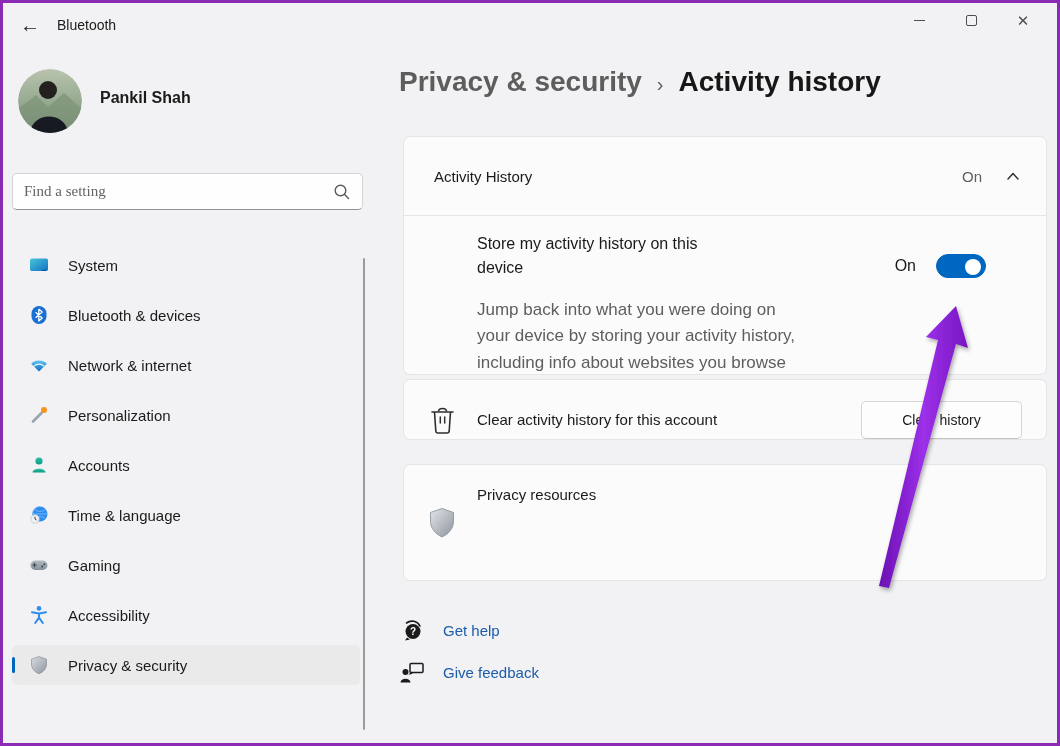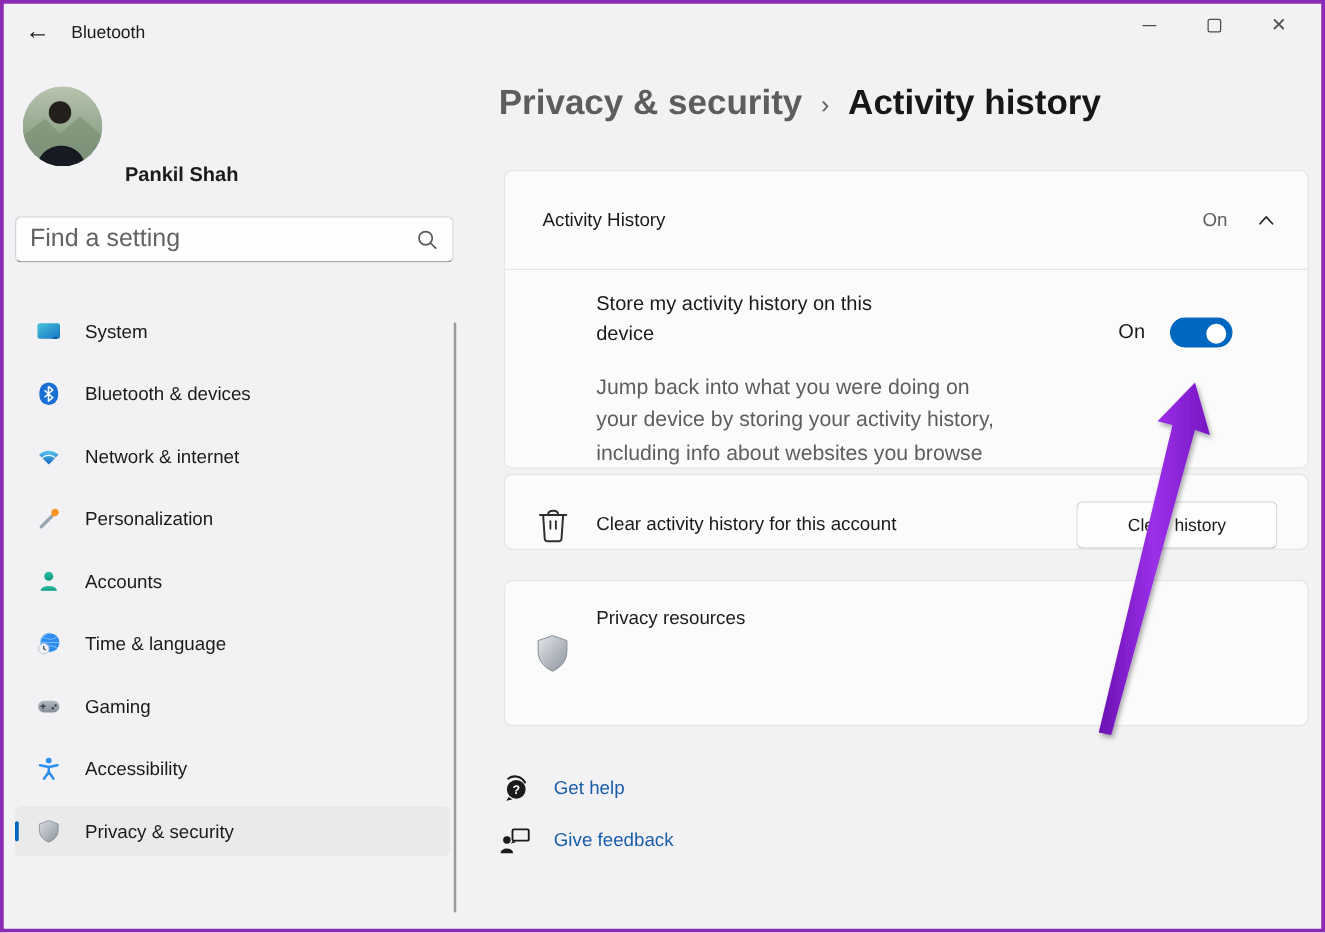--- a/index.html
+++ b/index.html
@@ -16,25 +16,25 @@
   .app-title { position:absolute; left:54px; top:14px; font-size:14px; color:#1b1b1b; }
   .win-controls { position:absolute; right:8px; top:0; height:36px; display:flex; }
   .win-btn { width:52px; height:34px; display:flex; align-items:center; justify-content:center;
     background:none; border:none; cursor:pointer; color:#4d4d4d; }
   .min-glyph { display:block; width:11px; height:1px; background:#4d4d4d; }
   .max-glyph { display:block; width:11px; height:11px; border:1px solid #4d4d4d; border-radius:2px; }
   .close-glyph { font-size:15px; color:#4d4d4d; line-height:1; }
   
   .sidebar { position:absolute; left:0; top:42px; width:375px; height:698px; }
   .avatar { position:absolute; left:15px; top:24px; width:64px; height:64px; border-radius:50%; overflow:hidden; }
-  .profile-name { position:absolute; left:97px; top:44px; font-size:16px; font-weight:700; color:#1b1b1b;margin-top:43px; }
+  .profile-name { position:absolute; left:97px; top:44px; font-size:16px; font-weight:700; color:#1b1b1b; }
   .search-box { position:absolute; left:9px; top:128px; width:351px; height:37px;
     background:#fefefe; border:1px solid #d5d3d8; border-bottom:1px solid #8f8d92; border-radius:5px; }
   .search-box input { position:absolute; left:11px; top:0; width:300px; height:100%;
-    border:none; background:transparent; outline:none; font-size:20px; color:#1b1b1b; font-family:Liberation Sans, sans-serif; }
+    border:none; background:transparent; outline:none; font-size:15px; color:#1b1b1b; font-family:Liberation Serif, serif; }
   .search-box input::placeholder { color:#636363; }
   .search-ic { position:absolute; right:10px; top:8px; }
   .nav { position:absolute; left:9px; top:200px; width:348px; }
   .nav-item { position:relative; height:40px; margin-bottom:10px; display:flex; align-items:center;
     border-radius:5px; cursor:pointer; }
   .nav-item .ni-icon { position:absolute; left:17px; top:10px; width:20px; height:20px; }
   .nav-item .ni-label { position:absolute; left:56px; font-size:15px; color:#1b1b1b; white-space:nowrap; }
   .nav-item.selected { background:#eaeaea; }
   .nav-item.selected .sel-pill { position:absolute; left:0; top:12px; width:3px; height:16px;
     background:#0067c0; border-radius:2px; }

